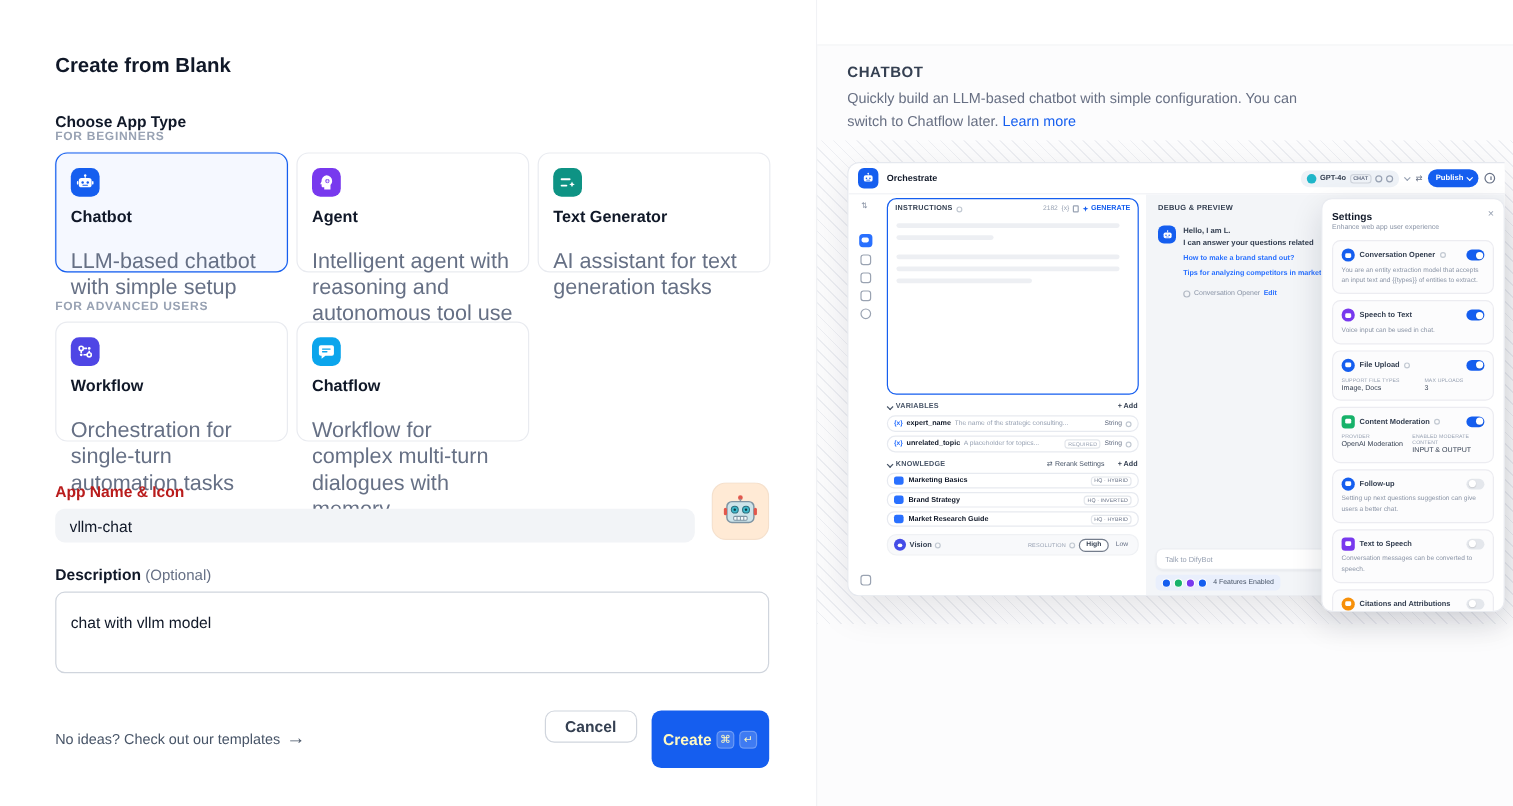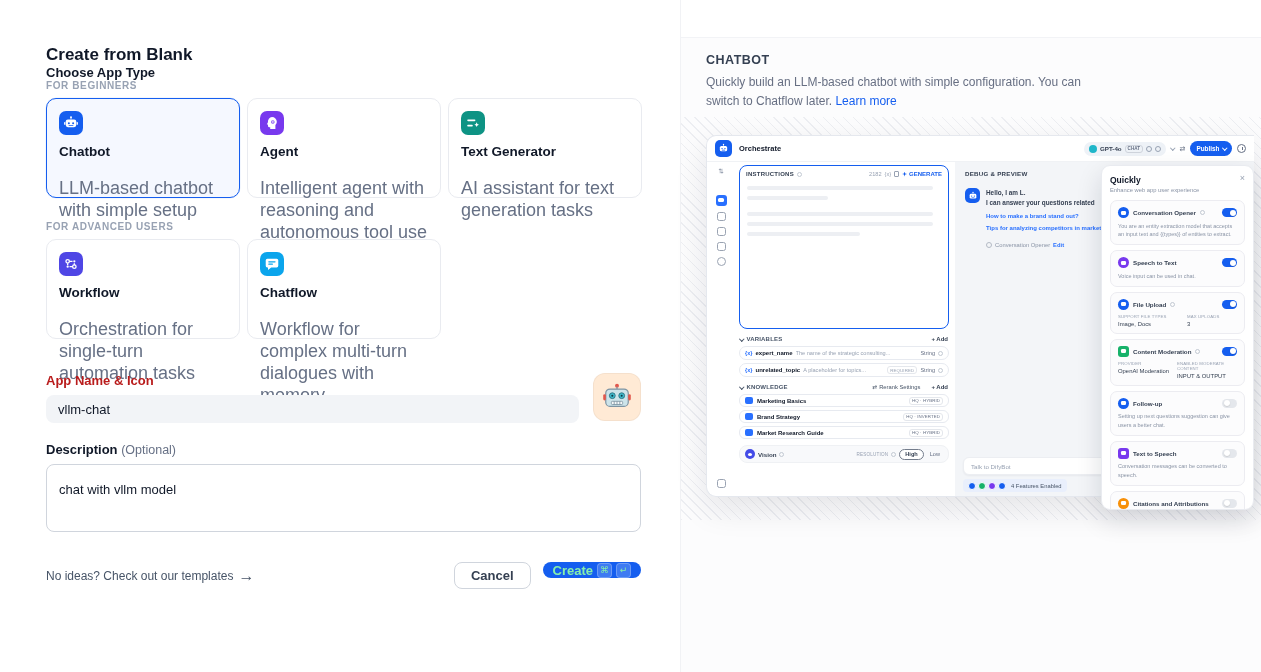--- a/index.html
+++ b/index.html
@@ -3,21 +3,21 @@
 <meta charset="utf-8">
 <style>
   *{margin:0;padding:0;box-sizing:border-box}
   html,body{width:1261px;height:672px;overflow:hidden;background:#fff;
     font-family:"Liberation Sans","DejaVu Sans",sans-serif;color:#101828;}
 
   
   .modal{position:absolute;left:0;top:0;width:680px;height:672px;background:#fff;
     padding:45px 39px 0 46px}
   .m-title{font-size:17px;font-weight:700;color:#101828}
-  .m-choose{font-size:13px;font-weight:700;color:#101828}
+  .m-choose{margin-top:29px;font-size:13px;font-weight:700;color:#101828}
   .sec-label{font-size:10px;font-weight:600;letter-spacing:.06em;color:#98a2b3}
   .cards{margin-top:7px;display:grid;grid-template-columns:repeat(3,194px);gap:7px}
   .cards.two{grid-template-columns:194px 194px}
   .card{height:100px;border:1px solid #e9ebf0;border-radius:10px;background:#fff;
     padding:12px;cursor:pointer}
   .card.selected{border:1.4px solid #155eef;background:#f5f8ff;box-shadow:0 0 0 .5px #155eef1a}
   .tile{width:24px;height:24px;border-radius:7px;display:flex;align-items:center;justify-content:center}
   .c-title{margin-top:9px;font-size:13.5px;font-weight:700;color:#101828}
   .c-desc{margin-top:19px;font-size:18px;line-height:1.22;color:#667085}
 
@@ -30,21 +30,21 @@
   .m-desc-label{margin-top:19px;font-size:13px;font-weight:700;color:#101828}
   .m-desc-label .opt{font-weight:400;color:#667085;font-size:12.5px}
   .desc-area{margin-top:7px;width:595px;height:68px;border:1px solid #d0d5dd;border-radius:8px;
     background:#fff;padding:16px 12px;font-size:13px;color:#101828;font-family:inherit;resize:none;outline:none;line-height:1.35}
   .m-footer{margin-top:26px;display:flex;align-items:center}
   .tmpl-link{font-size:12px;color:#475467;cursor:pointer}
   .tmpl-arrow{margin-left:5px;color:#475467}
   .btns{margin-left:auto;display:flex;gap:12px}
   .btn-cancel{height:27px;padding:0 16px;border:1px solid #d0d5dd;border-radius:8px;background:#fff;
     font-size:13px;font-weight:600;color:#354052;font-family:inherit;cursor:pointer}
-  .btn-create{height:16px;padding:0 10px;border:none;border-radius:8px;background:#155eef;color:#86efac;
+  .btn-create{height:48px;padding:0 10px;border:none;border-radius:8px;background:#155eef;color:#fef9c3;
     font-size:13px;font-weight:700;font-family:inherit;display:flex;align-items:center;gap:4px;cursor:pointer}
   .kbd{display:inline-flex;align-items:center;justify-content:center;width:15px;height:15px;
     background:rgba(255,255,255,.18);border:.5px solid rgba(255,255,255,.25);border-radius:4px;font-size:9px;font-weight:400}
 
   
   .right{position:absolute;left:680px;top:0;width:581px;height:672px;background:#fcfcfd;border-left:1px solid #f1f2f5}
   .topstrip{height:38px;background:#fff;border-bottom:1px solid #f2f3f6}
   .rheader{position:absolute;left:25px;top:53px;width:430px}
   .r-heading{font-size:12.5px;font-weight:700;letter-spacing:.04em;color:#354052}
   .r-desc{margin-top:6px;font-size:12px;line-height:1.55;color:#676f83;width:400px}
@@ -456,21 +456,21 @@
           <span class="fdot bg-green"></span>
           <span class="fdot bg-violet"></span>
           <span class="fdot bg-blue"></span>
           <span class="enabled-txt">4 Features Enabled</span>
         </div>
       </div>
     </div>
   </div>
 
   <div class="features">
-    <div class="f-title">Quickly</div>
+    <div class="f-title">Settings</div>
     <div class="f-close">×</div>
     <div class="f-sub">Enhance web app user experience</div>
 
     <div class="feat">
       <div class="feat-head">
         <span class="fico bg-blue"></span>
         <span class="fname">Conversation Opener</span>
         <span class="nfo"></span>
         <span class="tgl on"></span>
       </div>

